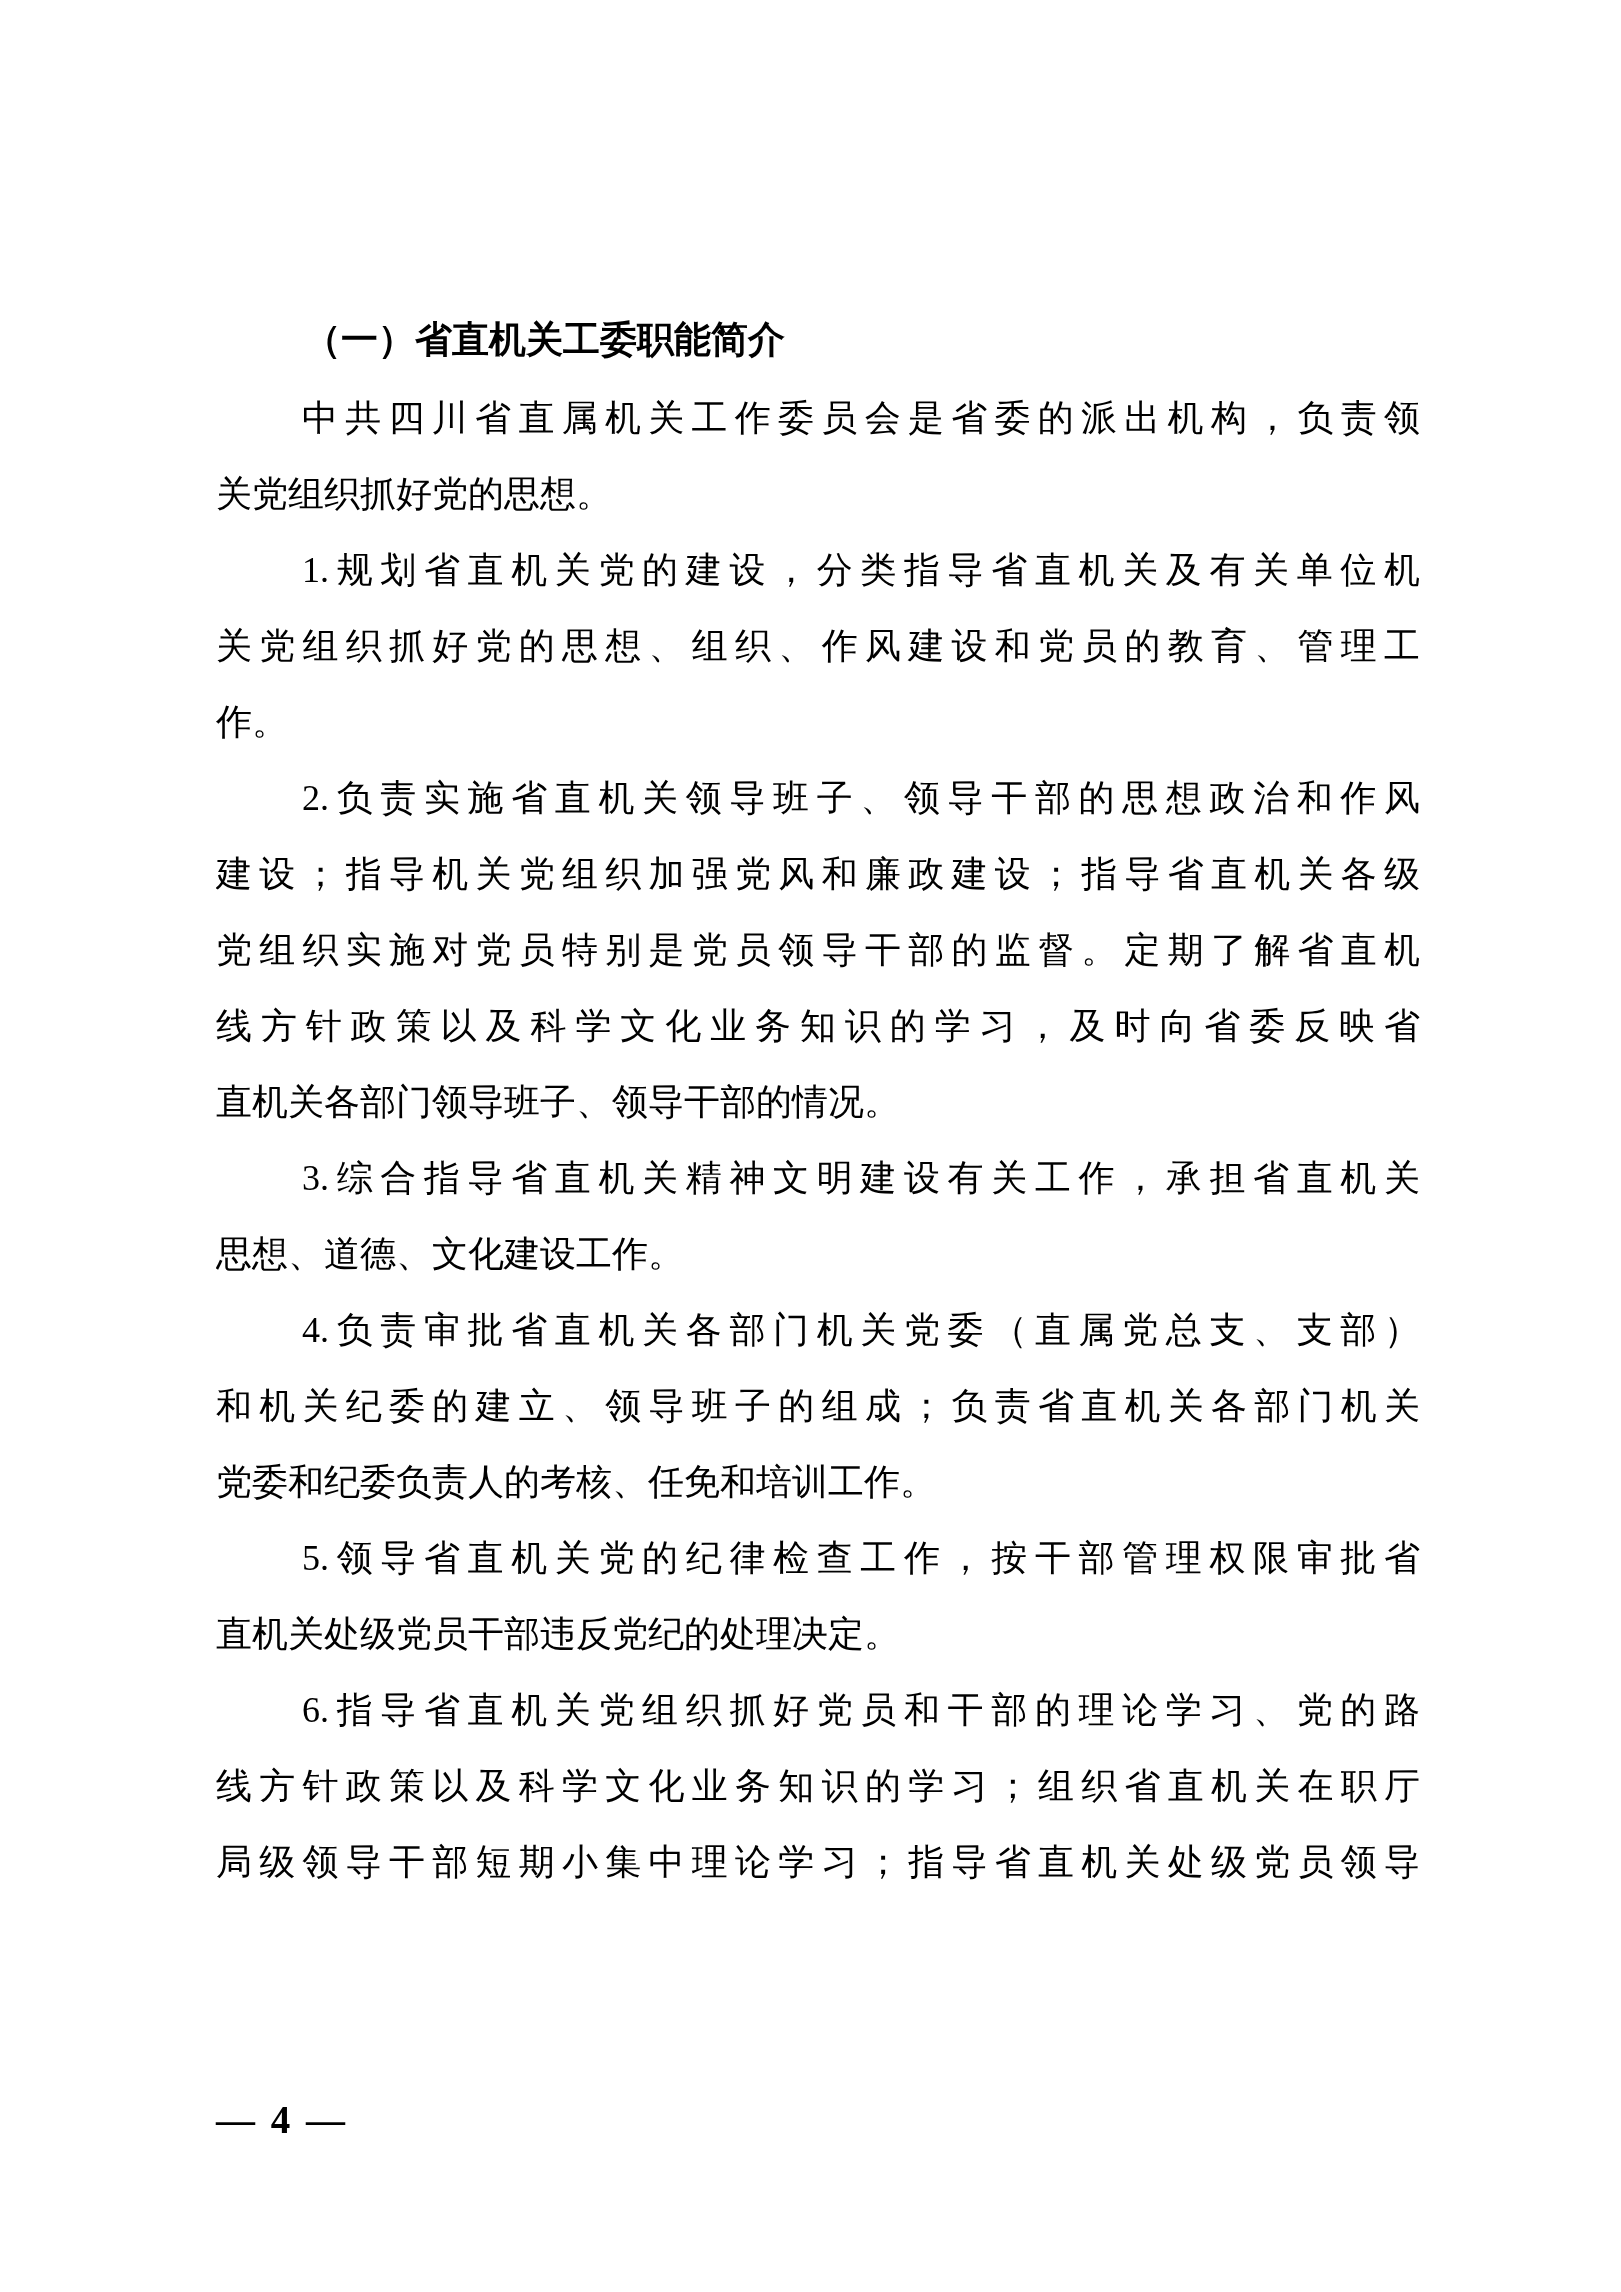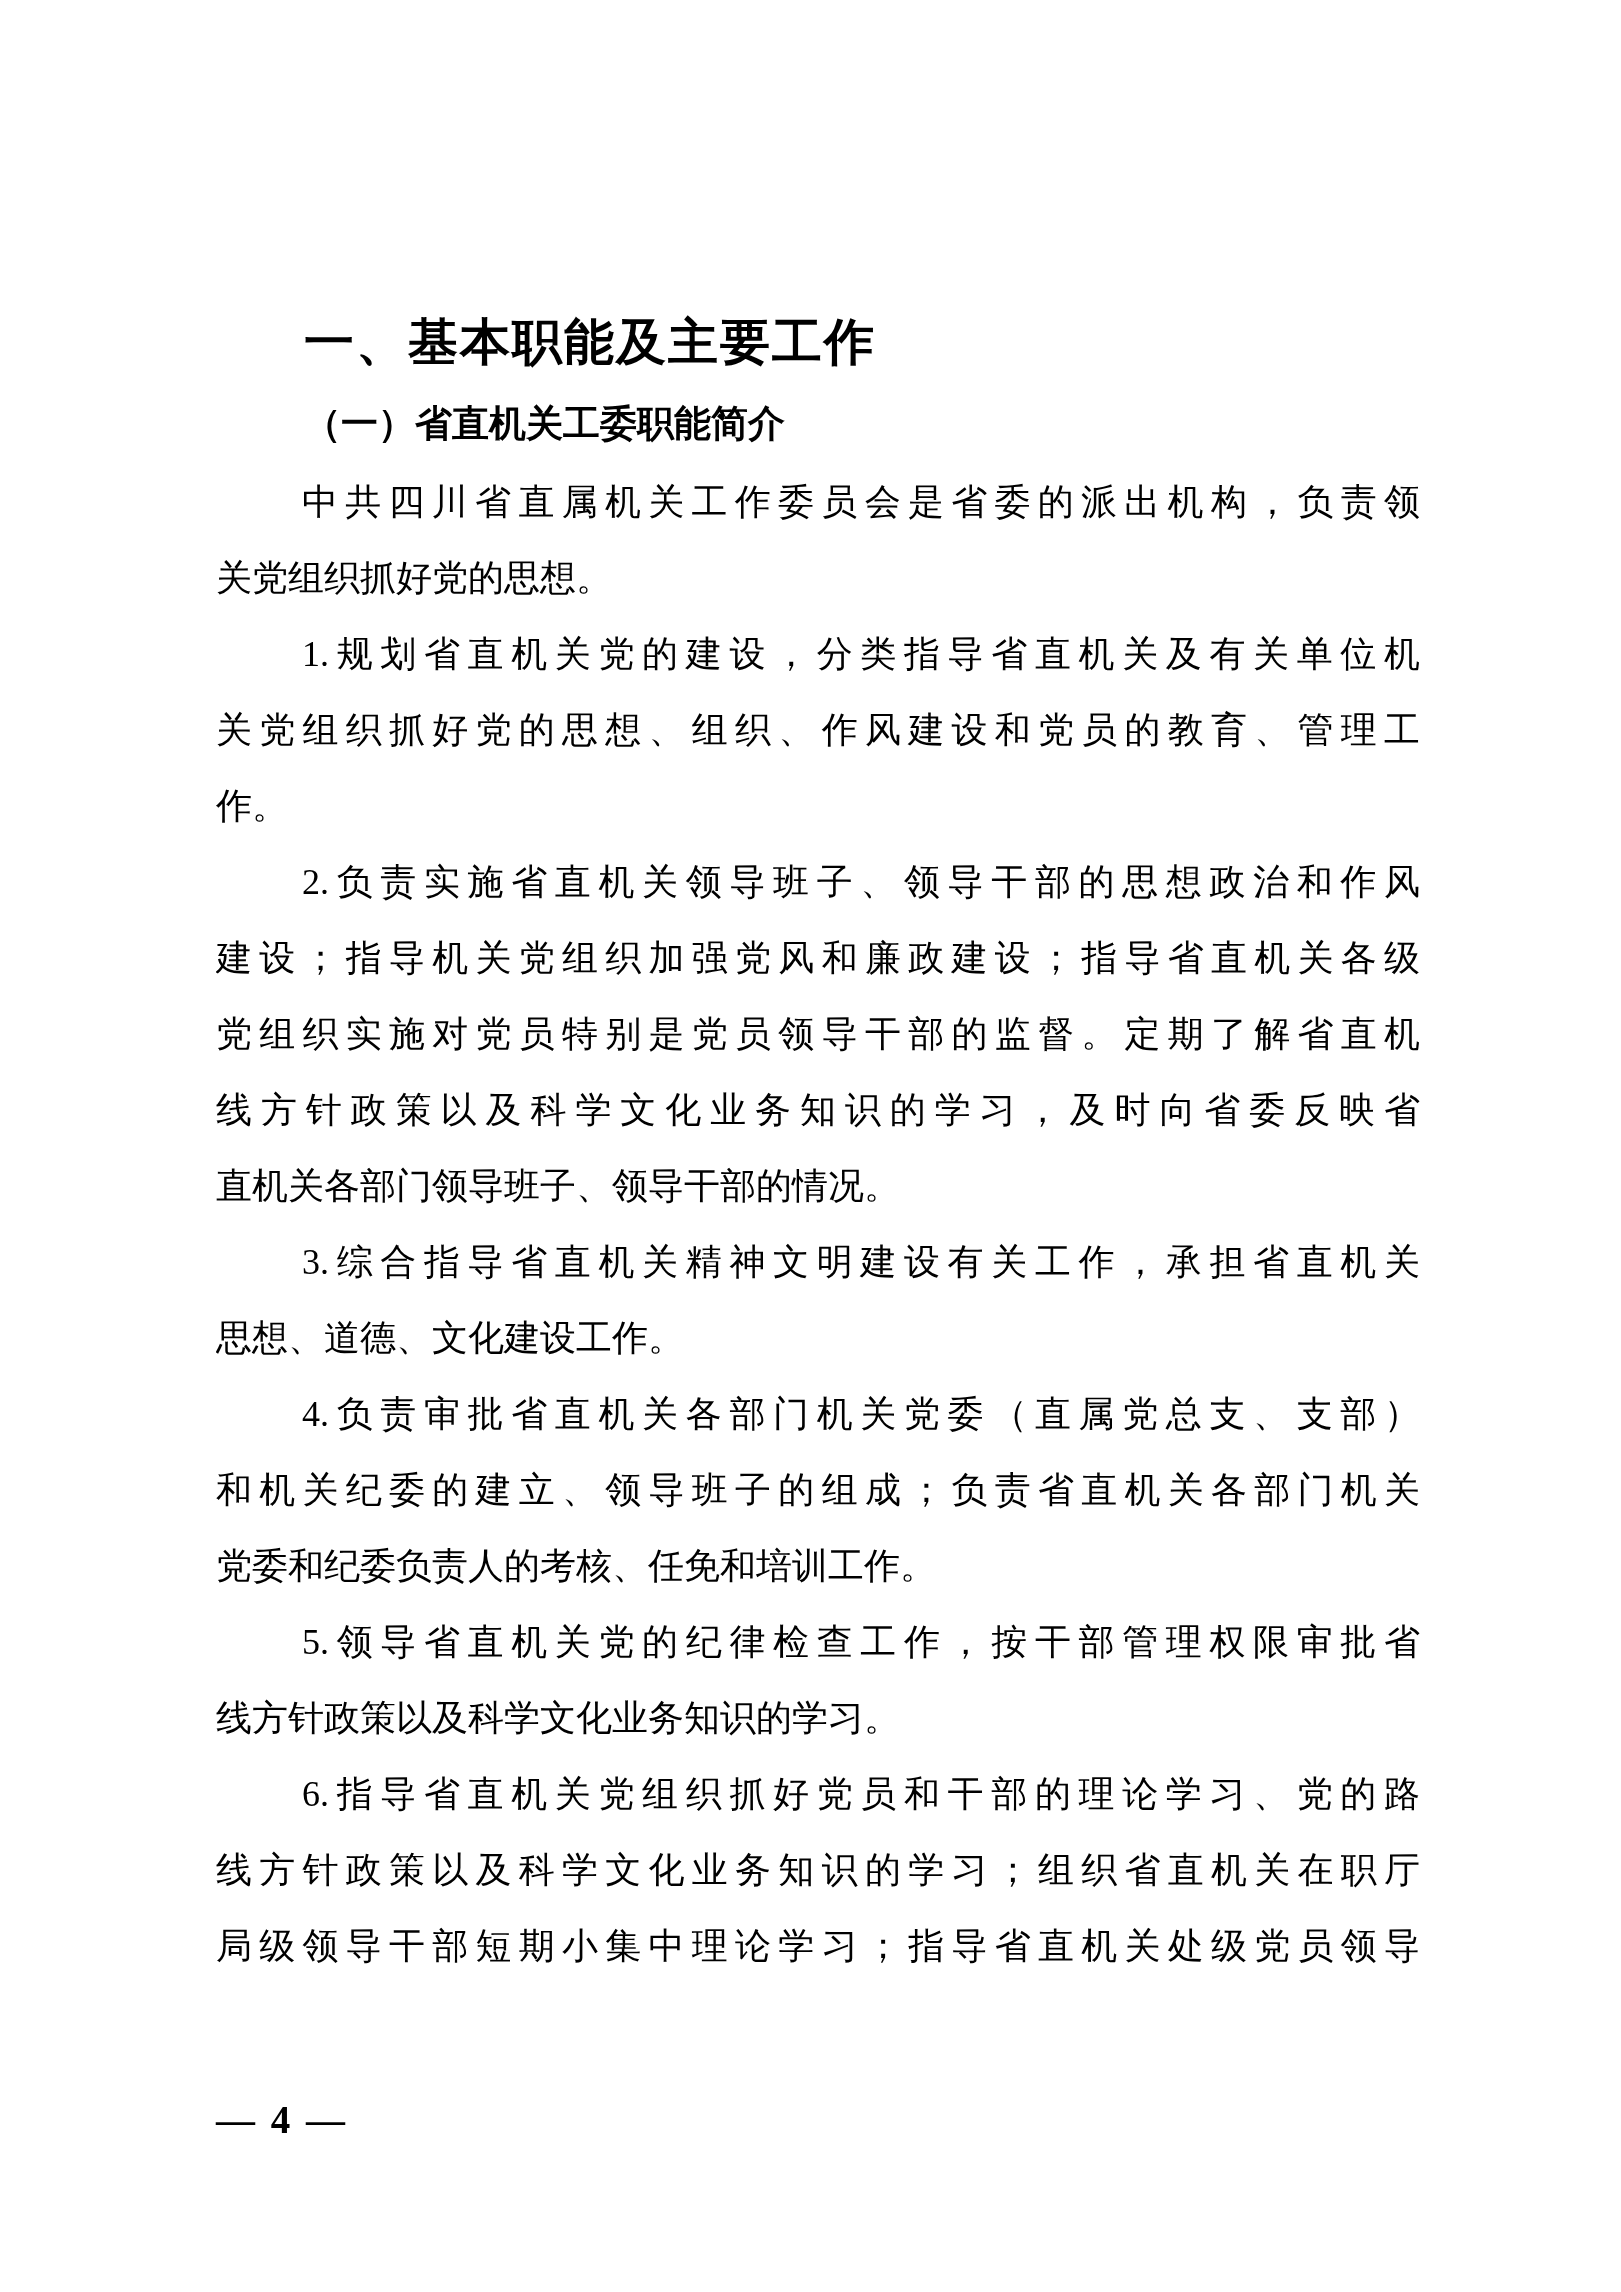--- a/index.html
+++ b/index.html
@@ -79,39 +79,38 @@
   .footer .pagenum {
     margin: 0 15.7px;
   }
 </style>
 </head>
 <body>
 
 <div class="page">
 
   <div class="text-column" id="lines-container">
-      <div class="tline heading1">一、基本职能及主要工作</div>
       <div class="tline heading2">（一）省直机关工委职能简介</div>
       <div class="tline para-start">中共四川省直属机关工作委员会是省委的派出机构，负责领</div>
       <div class="tline para-end">关党组织抓好党的思想。</div>
       <div class="tline para-start">1.规划省直机关党的建设，分类指导省直机关及有关单位机</div>
       <div class="tline line">关党组织抓好党的思想、组织、作风建设和党员的教育、管理工</div>
       <div class="tline para-end">作。</div>
       <div class="tline para-start">2.负责实施省直机关领导班子、领导干部的思想政治和作风</div>
       <div class="tline line">建设；指导机关党组织加强党风和廉政建设；指导省直机关各级</div>
       <div class="tline line">党组织实施对党员特别是党员领导干部的监督。定期了解省直机</div>
       <div class="tline line">线方针政策以及科学文化业务知识的学习，及时向省委反映省</div>
       <div class="tline para-end">直机关各部门领导班子、领导干部的情况。</div>
       <div class="tline para-start">3.综合指导省直机关精神文明建设有关工作，承担省直机关</div>
       <div class="tline para-end">思想、道德、文化建设工作。</div>
       <div class="tline para-start">4.负责审批省直机关各部门机关党委（直属党总支、支部）</div>
       <div class="tline line">和机关纪委的建立、领导班子的组成；负责省直机关各部门机关</div>
       <div class="tline para-end">党委和纪委负责人的考核、任免和培训工作。</div>
       <div class="tline para-start">5.领导省直机关党的纪律检查工作，按干部管理权限审批省</div>
-      <div class="tline para-end">线方针政策以及科学文化业务知识的学习。</div>
+      <div class="tline para-end">直机关处级党员干部违反党纪的处理决定。</div>
       <div class="tline para-start">6.指导省直机关党组织抓好党员和干部的理论学习、党的路</div>
       <div class="tline line">线方针政策以及科学文化业务知识的学习；组织省直机关在职厅</div>
       <div class="tline line">局级领导干部短期小集中理论学习；指导省直机关处级党员领导</div>
     </div>
 
   <div class="footer">
     <span class="dash">—</span><span class="pagenum">4</span><span class="dash">—</span>
   </div>
 
 </div>

